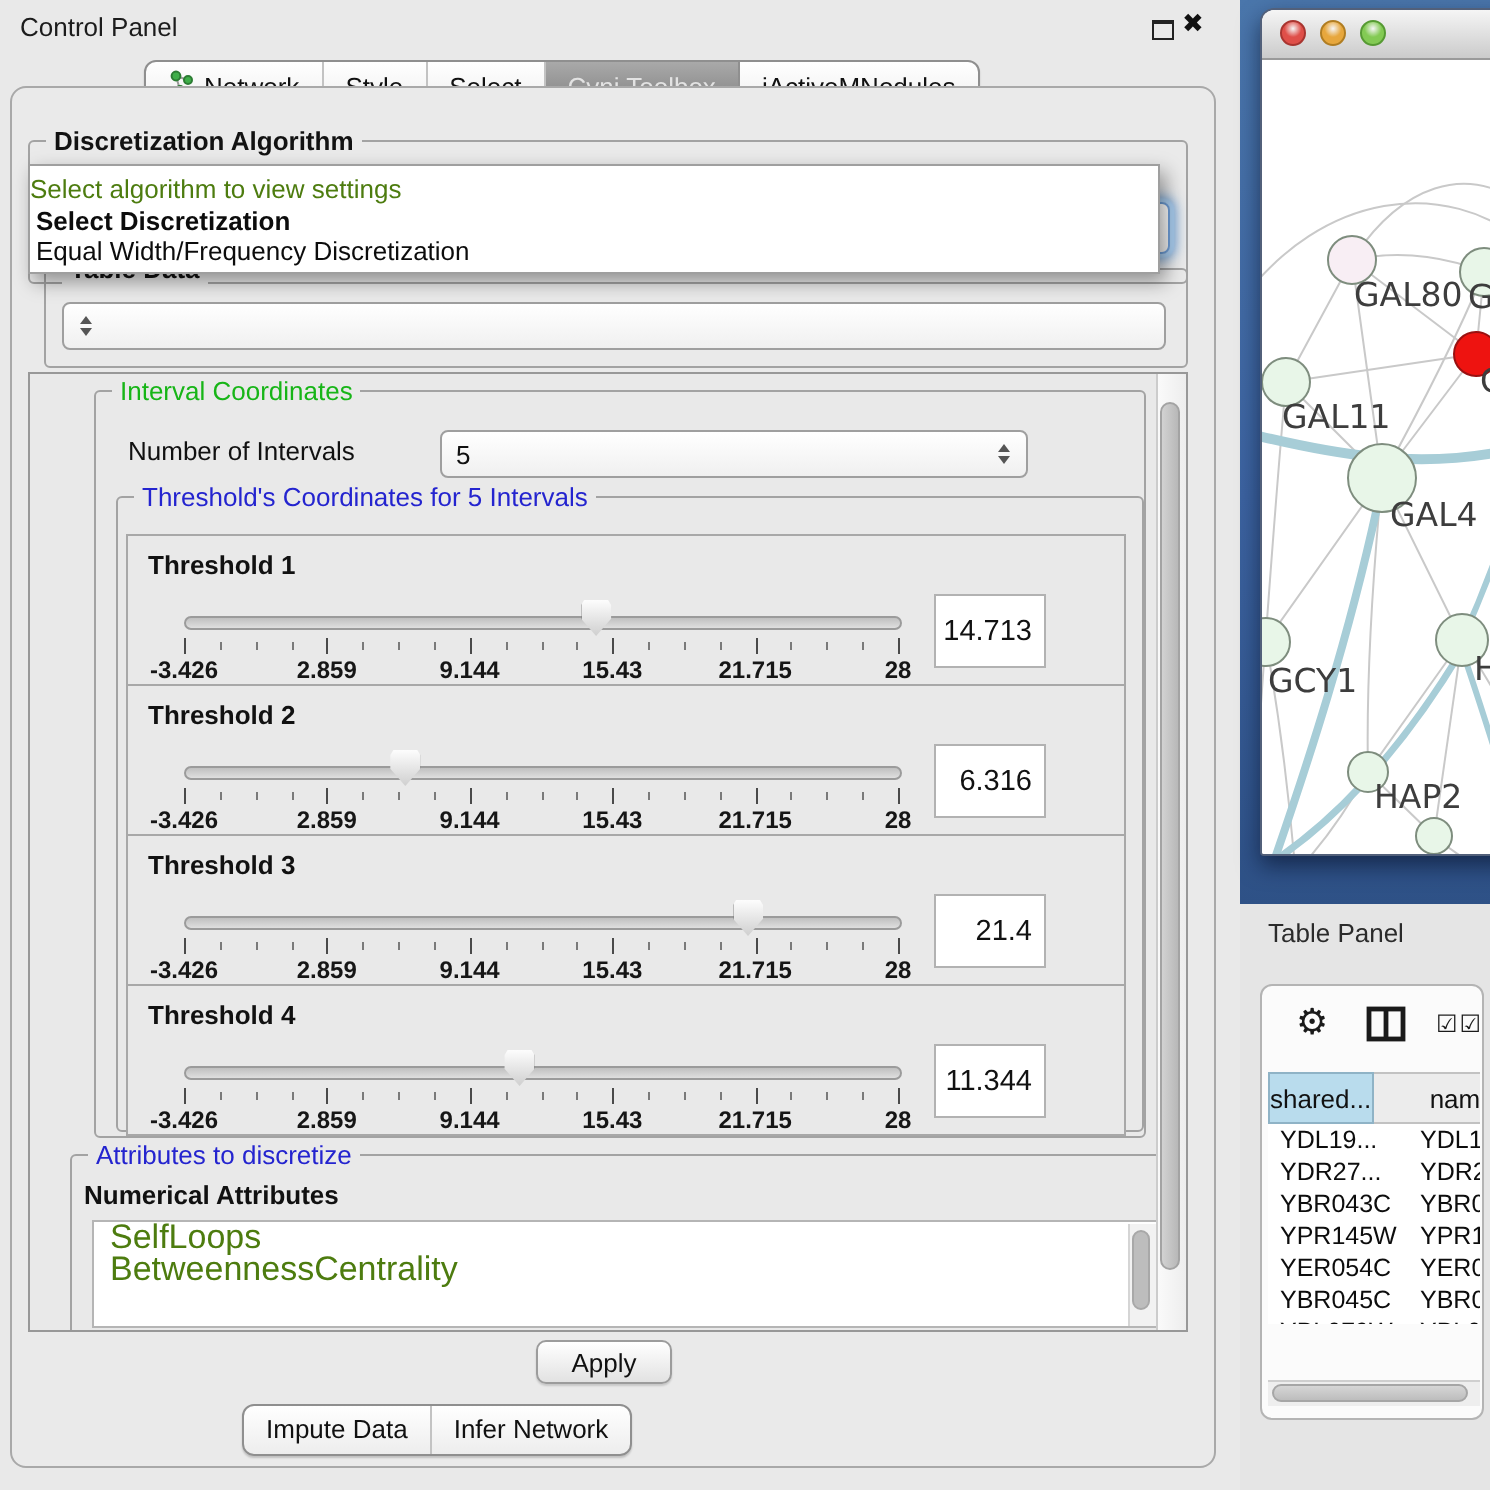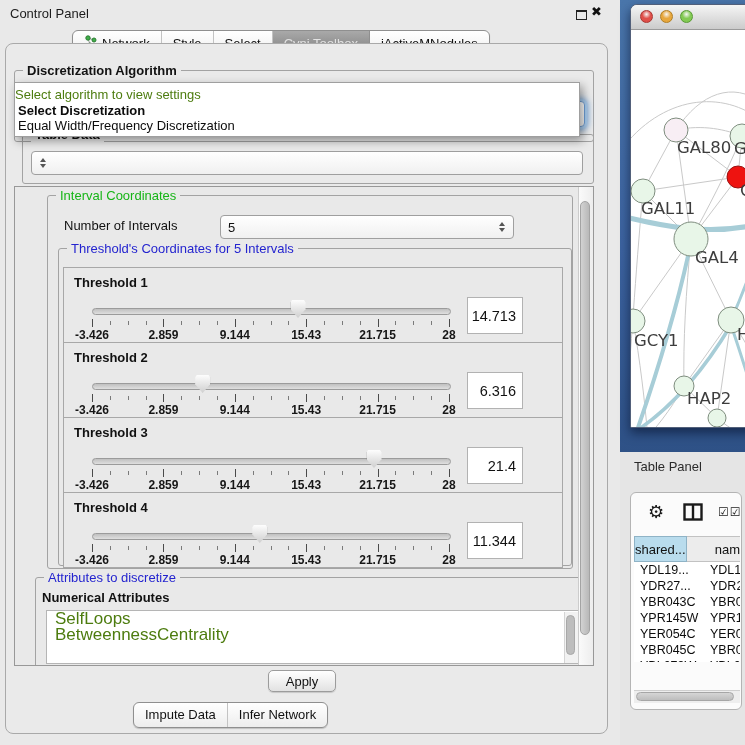--- a/index.html
+++ b/index.html
@@ -334,21 +334,21 @@
           </div>
       </div>
 
       <div class="vscroll">
         <div class="vthumb" style="top:14px;height:434px"></div>
       </div>
     </div>
 
     <button class="abs apply-btn">Apply</button>
 
-    <div class="abs tabgroup" id="bottomTabs" style="left:133px;top:702px">
+    <div class="abs tabgroup" id="bottomTabs" style="left:121px;top:702px">
         <div class="tab">
           <span>Impute Data</span>
         </div>
         <div class="tab">
           <span>Infer Network</span>
         </div>
       </div>
 
     <div class="abs popup" id="algoPopup">
       <div class="popup-ph">Select algorithm to view settings</div>

